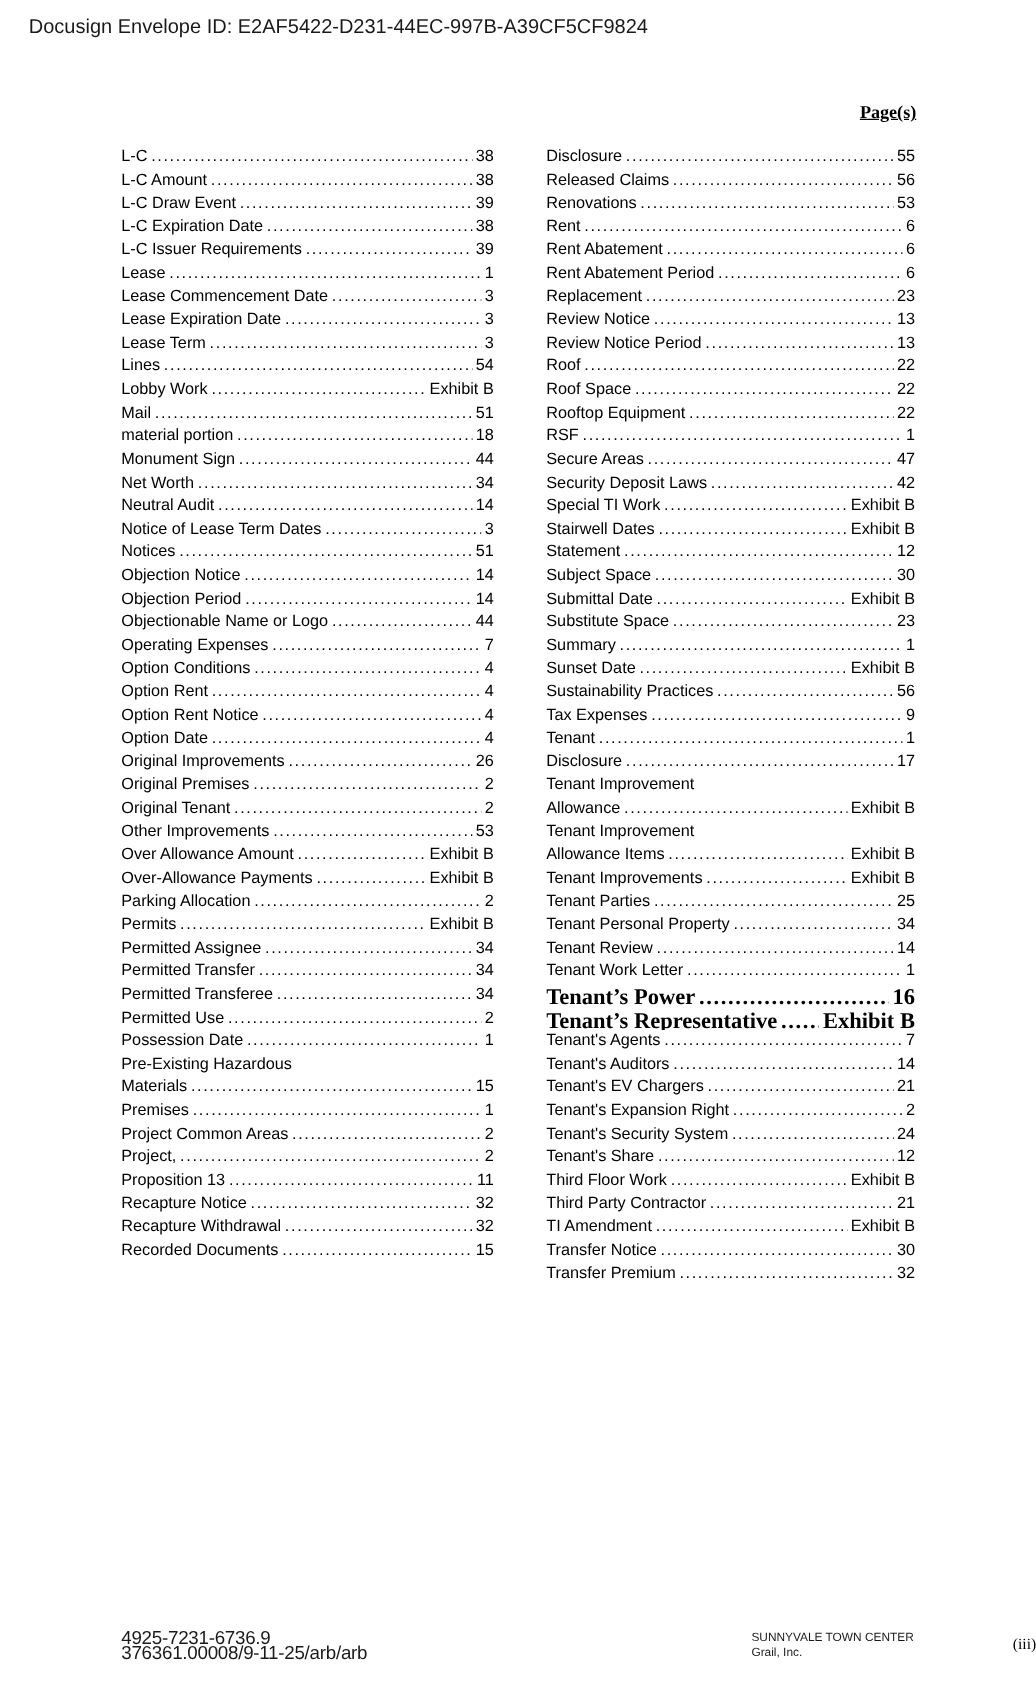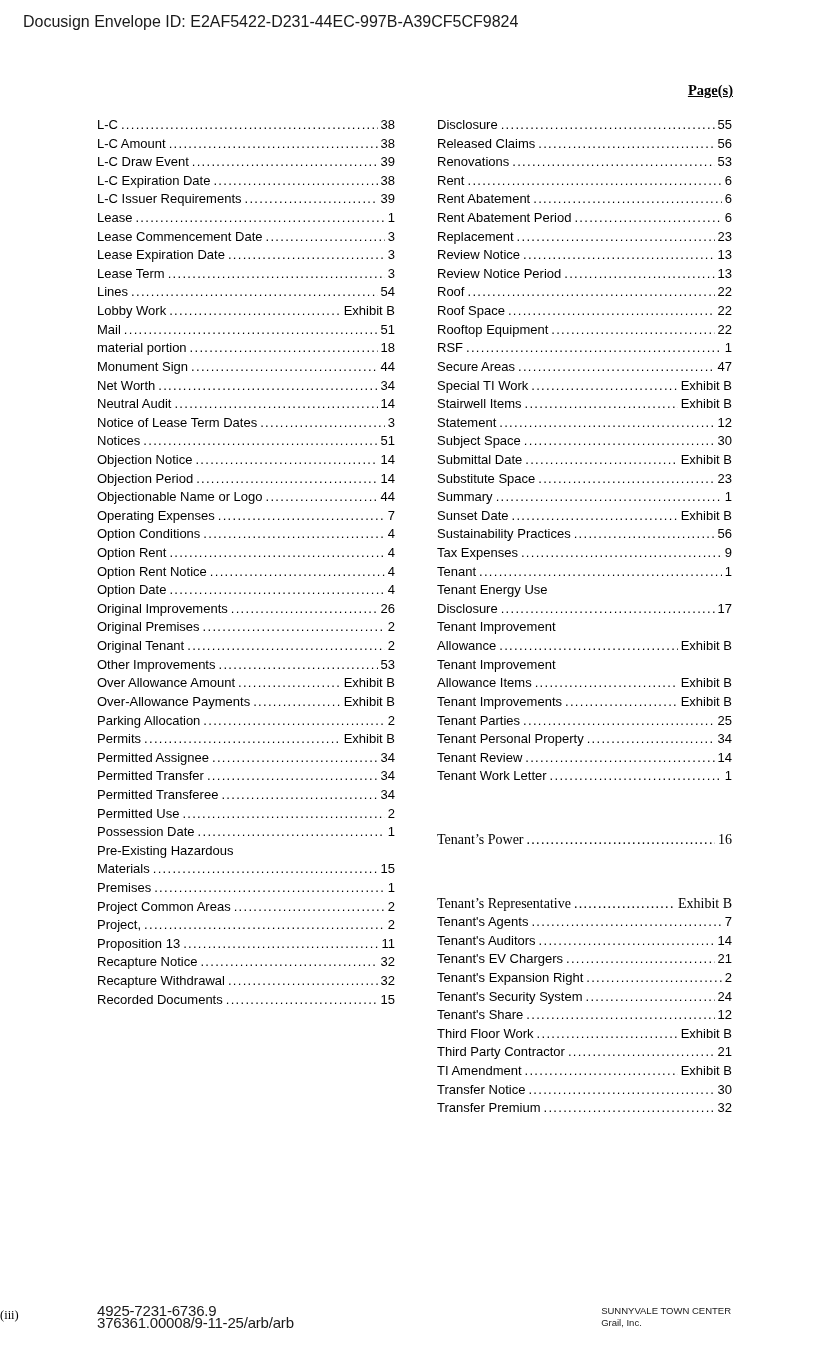--- a/index.html
+++ b/index.html
@@ -44,32 +44,31 @@
     margin: 0 3px 0 3px;
     min-width: 0;
   }
   .entry .dots::after {
     content: "...................................................................................................................................";
     letter-spacing: 1.3px;
   }
   .entry .page { flex: none; }
   .entry.bold-serif {
     font-family: "Liberation Serif", serif;
-    font-weight: normal;
-    font-size: 14px;
-    margin-top: 45px;
+    font-weight: bold;
+    font-size: 18px;
   }
   .footer-left {
     position: absolute; left: 97px; top: 1305px;
     font-size: 15px; line-height: 11.5px;
     color: #1a1a1a; letter-spacing: -0.2px;
   }
   .footer-center {
     position: absolute; left: 0; right: 0; top: 1308px;
-    text-align: left;
+    text-align: right;
     font-family: "Liberation Serif", serif;
     font-size: 12.5px;
   }
   .footer-right {
     position: absolute; right: 98px; top: 1305px;
     font-size: 9.5px; line-height: 11.5px;
     text-align: left; color: #1a1a1a;
   }
 </style>
 </head>
@@ -385,26 +384,31 @@
         <span class="lab">RSF</span>
         <span class="dots"></span>
         <span class="page">1</span>
       </div>
       <div class="entry">
         <span class="lab">Secure Areas</span>
         <span class="dots"></span>
         <span class="page">47</span>
       </div>
       <div class="entry">
+        <span class="lab">Security Deposit Laws</span>
+        <span class="dots"></span>
+        <span class="page">42</span>
+      </div>
+      <div class="entry">
         <span class="lab">Special TI Work</span>
         <span class="dots"></span>
         <span class="page">Exhibit B</span>
       </div>
       <div class="entry">
-        <span class="lab">Stairwell Items</span>
+        <span class="lab">Stairwell Dates</span>
         <span class="dots"></span>
         <span class="page">Exhibit B</span>
       </div>
       <div class="entry">
         <span class="lab">Statement</span>
         <span class="dots"></span>
         <span class="page">12</span>
       </div>
       <div class="entry">
         <span class="lab">Subject Space</span>
@@ -438,23 +442,20 @@
       </div>
       <div class="entry">
         <span class="lab">Tax Expenses</span>
         <span class="dots"></span>
         <span class="page">9</span>
       </div>
       <div class="entry">
         <span class="lab">Tenant</span>
         <span class="dots"></span>
         <span class="page">1</span>
-      </div>
-      <div class="entry nopage">
-        <span class="lab">Tenant Energy Use</span>
       </div>
       <div class="entry">
         <span class="lab">Disclosure</span>
         <span class="dots"></span>
         <span class="page">17</span>
       </div>
       <div class="entry nopage">
         <span class="lab">Tenant Improvement</span>
       </div>
       <div class="entry">

